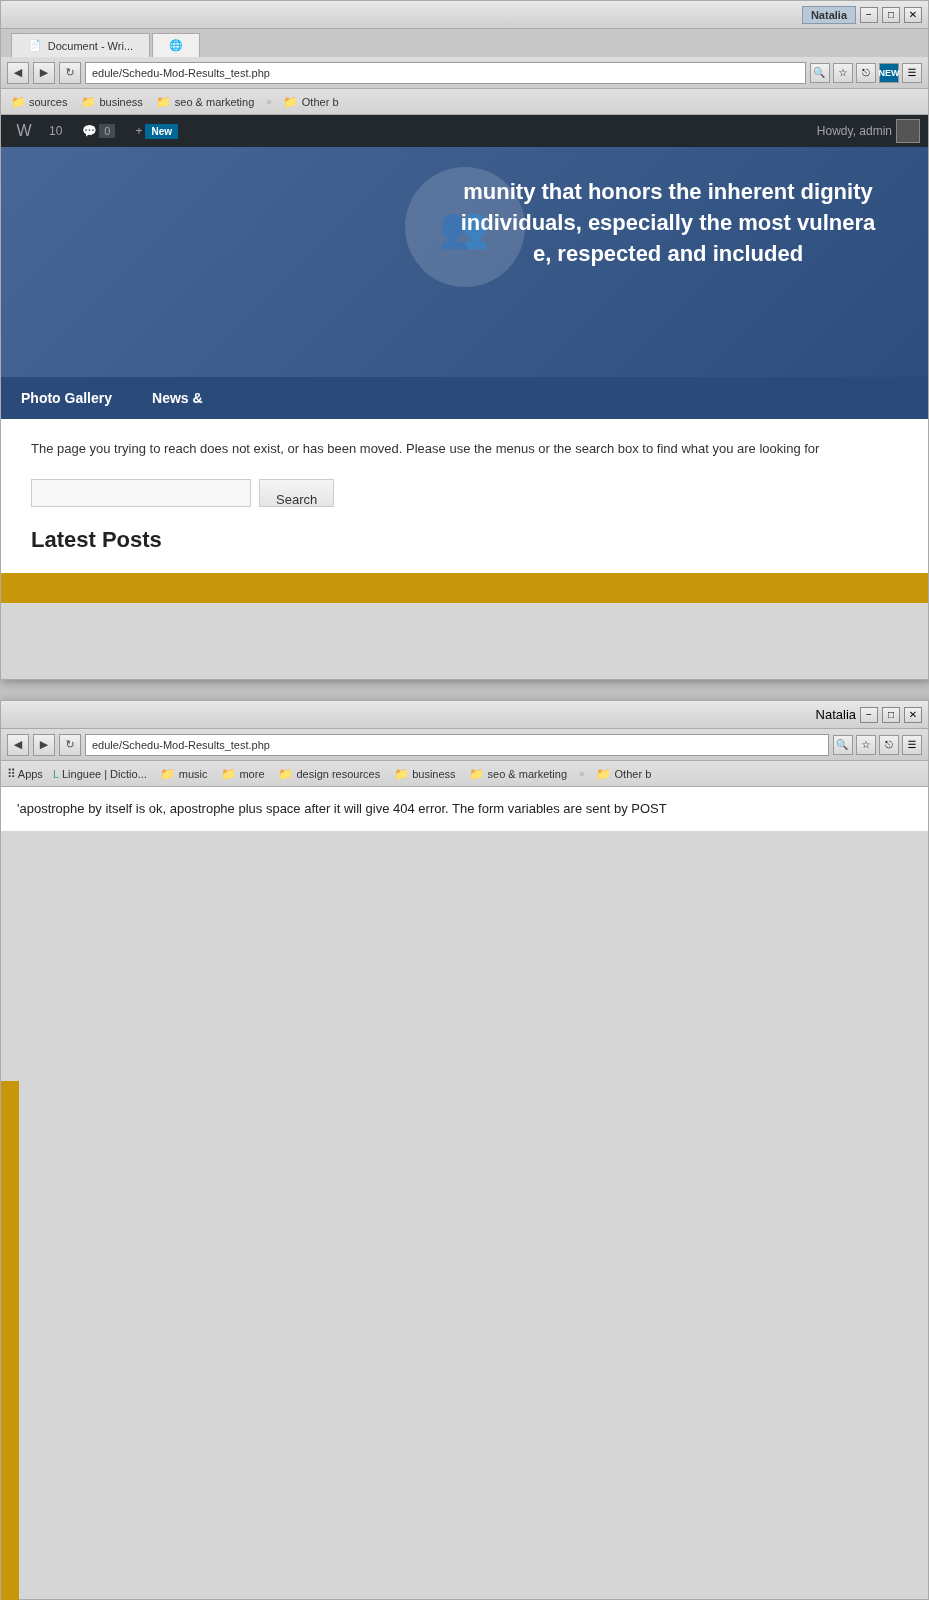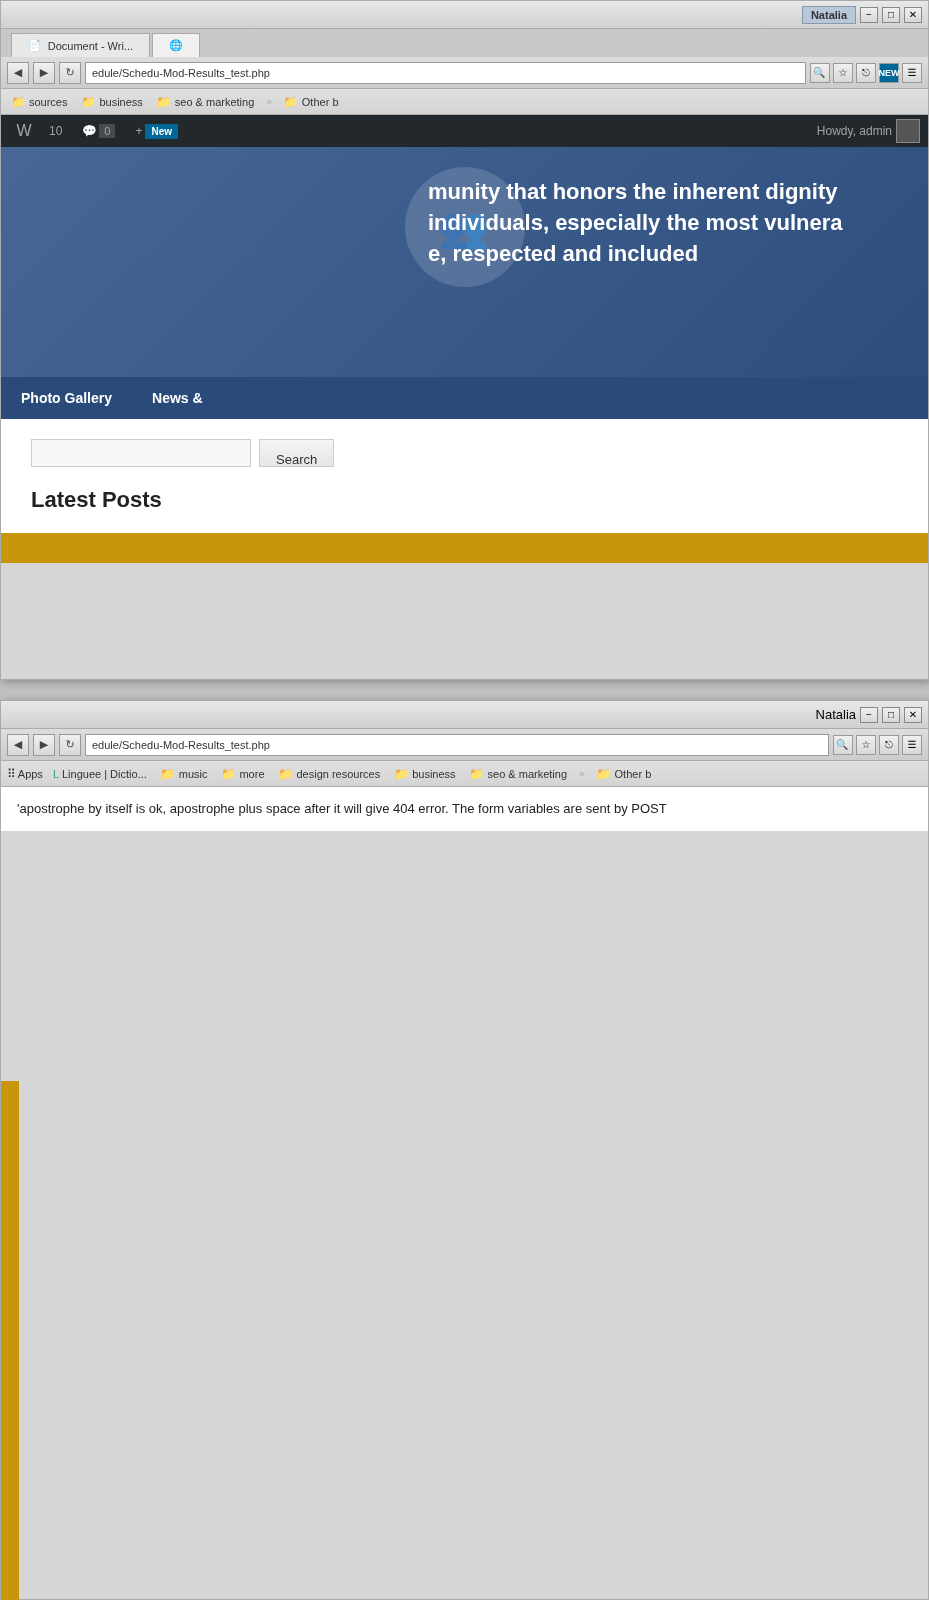--- a/index.html
+++ b/index.html
@@ -265,20 +265,21 @@
       font-size: 40px;
       color: rgba(255,255,255,0.4);
     }
     .hero-text {
       position: absolute;
       right: 0;
       top: 20px;
       width: 520px;
       padding: 10px 20px;
       color: white;
+      text-align: center;
     }
     .hero-text p {
       font-size: 22px;
       font-weight: bold;
       line-height: 1.4;
       color: white;
     }
 
     
     .site-nav {
@@ -535,20 +536,21 @@
   <div class="site-nav">
     <div class="nav-item">
       <span>Photo Gallery</span>
     </div>
     <div class="nav-item">
       <span>News &amp;</span>
     </div>
   </div>
 
   <div class="error-content">
+    <div class="error-message">The page you trying to reach does not exist, or has been moved. Please use the menus or the search box to find what you are looking for</div>
     <div class="search-row">
       <input class="search-input" type="text" placeholder="" style="">
       <button class="search-btn">
         <span>Search</span>
       </button>
     </div>
     <div class="latest-posts-title">Latest Posts</div>
   </div>
 
   <div class="gold-bar"></div>

